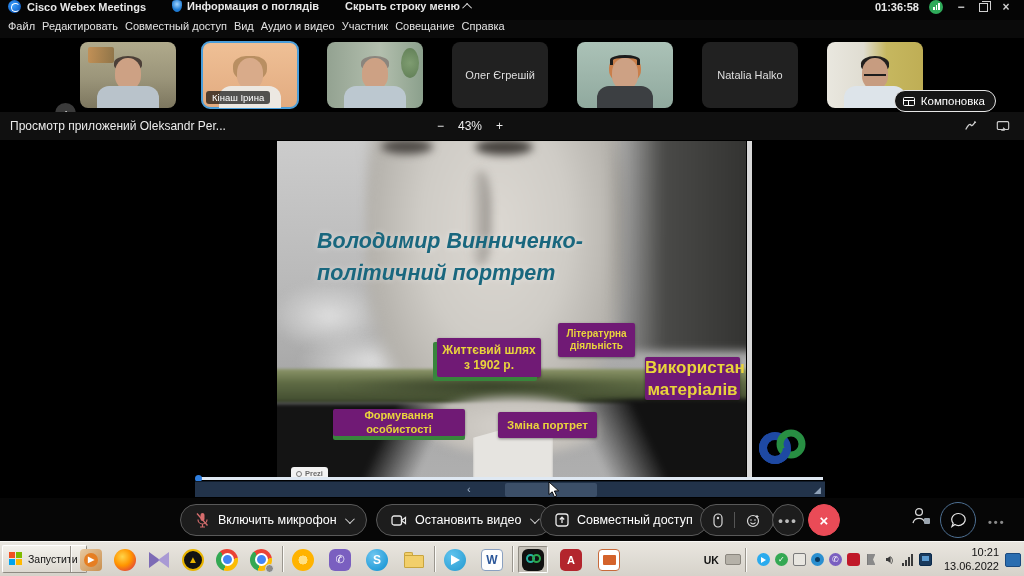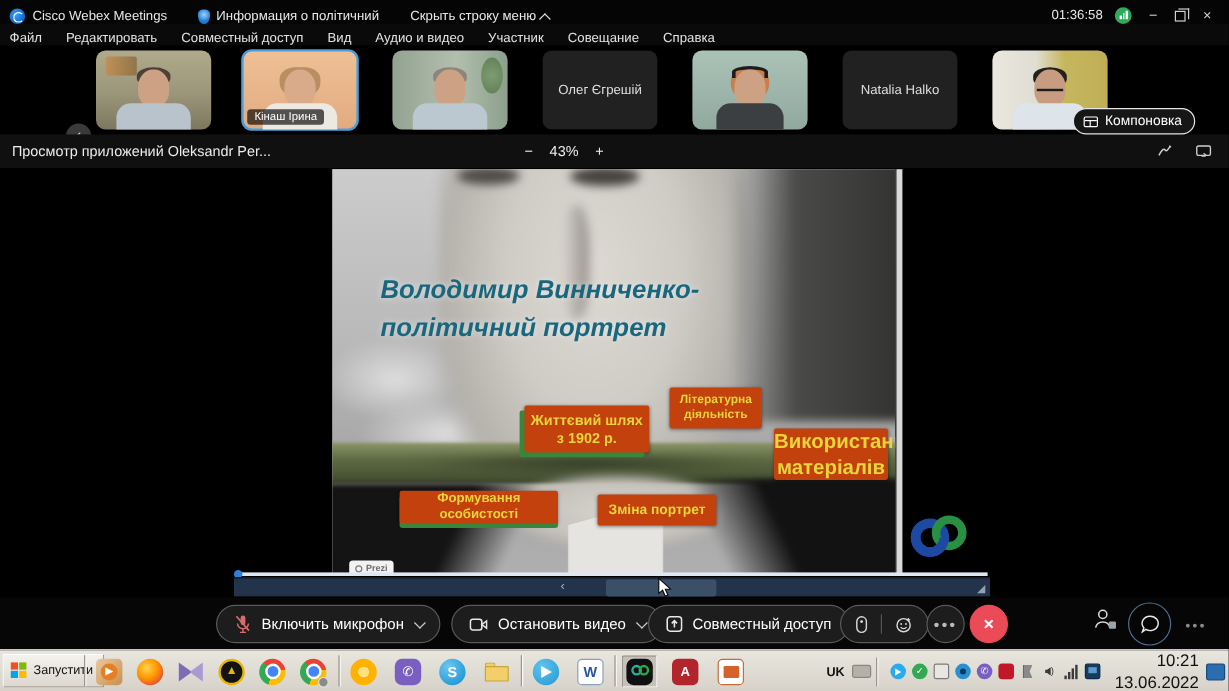--- a/index.html
+++ b/index.html
@@ -2,21 +2,21 @@
 <html><head>
 <meta charset="utf-8">
 <style>
   * { margin:0; padding:0; box-sizing:border-box; }
   html,body { width:1024px; height:576px; background:#000; overflow:hidden;
               font-family:"Liberation Sans", sans-serif; }
   .screen { position:relative; width:1024px; height:576px; background:#000; }
 
   
   .titlebar { position:absolute; left:0; top:0; width:1024px; height:20px; background:#050505;
-              display:flex; align-items:flex-end; color:#e8e8e8; font-size:11px; }
+              display:flex; align-items:flex-start; color:#e8e8e8; font-size:11px;font-weight:bold; }
   .tb-left { display:flex; align-items:center; gap:6px; padding-left:8px; }
   .webex-logo { width:13px; height:13px; border-radius:50%;
                 background:radial-gradient(circle at 40% 40%, #3aa0ff 0%, #1464c8 70%);
                 position:relative; }
   .webex-logo:after { content:""; position:absolute; left:3px; top:3px; width:7px; height:7px;
                       border:1.5px solid #fff; border-radius:50%; border-right-color:transparent; }
   .tb-item { display:flex; align-items:center; gap:5px; margin-left:26px; }
   .info-shield { width:10px; height:12px; background:radial-gradient(circle at 50% 35%, #9fd4ff 0%, #1e7bd4 60%);
                  border-radius:5px 5px 6px 6px / 4px 4px 8px 8px; }
   .chev-up { width:7px; height:7px; border-left:1.5px solid #ddd; border-top:1.5px solid #ddd;
@@ -26,21 +26,21 @@
   .conn-dot i { position:absolute; bottom:4px; background:#fff; width:1.5px; }
   .conn-dot i:nth-child(1){ left:4px; height:3px; } .conn-dot i:nth-child(2){ left:6.5px; height:5px; }
   .conn-dot i:nth-child(3){ left:9px; height:7px; }
   .winbtn { color:#cfcfcf; font-size:12px; width:16px; text-align:center; cursor:default; }
   .maxbtn { width:9px; height:9px; border:1.2px solid #cfcfcf; position:relative; }
   .maxbtn:before { content:""; position:absolute; left:2px; top:-3px; width:8px; height:8px;
                    border:1.2px solid #cfcfcf; border-left:none; border-bottom:none; }
 
   
   .menubar { position:absolute; left:0; top:20px; width:1024px; height:18px; background:#0a0a0a;
-             display:flex; align-items:flex-end; gap:20px; padding-left:8px;
+             display:flex; align-items:flex-start; gap:7px; padding-left:8px;
              color:#e2e2e2; font-size:11px; }
 
   
   .filmstrip { position:absolute; left:0; top:38px; width:1024px; height:74px; background:#000; }
   .strip-prev { position:absolute; left:55px; top:65px; width:21px; height:21px; border-radius:50%;
                 background:#3a3a3a; color:#ddd; font-size:13px; text-align:center; line-height:19px; }
   .tile { position:absolute; top:4px; width:96px; height:66px; border-radius:8px; overflow:hidden;
           background:#222; }
   .tile.active { outline:2.5px solid #4a9eda; outline-offset:-1px; }
   .tile .name-center { width:100%; height:100%; display:flex; align-items:center; justify-content:center;
@@ -119,21 +119,21 @@
           background:radial-gradient(ellipse,#d8d4ce 0%,#c4c0ba 60%,rgba(196,192,186,0) 80%); }
   .suit-l { left:-30px; top:262px; width:230px; height:90px;
             background:linear-gradient(115deg,#141414 55%,rgba(20,20,20,0) 75%); filter:blur(2px); }
   .suit-r { left:280px; top:258px; width:220px; height:95px;
             background:linear-gradient(245deg,#121212 55%,rgba(18,18,18,0) 78%); filter:blur(2px); }
   .shirt { left:196px; top:286px; width:80px; height:60px; background:#e6e4e0;
            clip-path:polygon(0 18%, 48% 0, 100% 16%, 100% 100%, 0 100%); filter:blur(1px); }
   .slide-title { position:absolute; left:40px; top:84px; font-size:21.5px; font-weight:bold;
                  font-style:italic; color:#19677e; line-height:1.5;
                  text-shadow:0 0 6px rgba(255,255,255,.5); }
-  .topic { position:absolute; background:#c2410c; color:#e9d43c; font-weight:bold; text-align:center;
+  .topic { position:absolute; background:#701a75; color:#e9d43c; font-weight:bold; text-align:center;
            border-radius:2px; display:flex; flex-direction:column; justify-content:center;
            line-height:1.25; box-shadow:0 1px 3px rgba(0,0,0,.4); }
   .b1 { left:16px;  top:216px; width:107px; height:26px; font-size:10.5px; }
   .b2 { left:160px; top:197px; width:104px; height:39px; font-size:12px;
         box-shadow:-4px 4px 0 #38853c, 0 1px 3px rgba(0,0,0,.4); }
   .b3 { left:281px; top:182px; width:77px; height:34px; font-size:10px; }
   .b4 { left:368px; top:216px; width:95px; height:43px; font-size:17px; }
   .b5 { left:56px;  top:268px; width:132px; height:27px; font-size:11px;
         box-shadow:0 4px 0 #38853c, 0 1px 3px rgba(0,0,0,.4); }
   .b6 { left:221px; top:271px; width:99px; height:26px; font-size:11.5px; }
@@ -238,40 +238,40 @@
   .ti-vb { background:#7a5fc0; }
   .ti-red { border-radius:3px; background:#c01828; }
   .ti-flag { background:transparent; } .ti-flag i{ width:8px;height:6px;background:#8a8a8a;clip-path:polygon(0 0,100% 0,70% 50%,100% 100%,0 100%); border-left:1.5px solid #555; height:11px; }
   .ti-spk { background:transparent; color:#3a3a3a; }
   .ti-spk i { width:5px; height:7px; background:#3a3a3a; clip-path:polygon(0 30%,40% 30%,100% 0,100% 100%,40% 70%,0 70%); }
   .ti-sig { background:transparent; display:flex; align-items:flex-end; gap:1px; }
   .ti-sig i { width:2px; background:#3a3a3a; }
   .ti-sig i:nth-child(1){height:3px;} .ti-sig i:nth-child(2){height:6px;} .ti-sig i:nth-child(3){height:9px;} .ti-sig i:nth-child(4){height:12px;}
   .ti-mon { border-radius:2px; background:#1a3a5c; border:1px solid #0a2a4c; }
   .ti-mon:after { content:""; position:absolute; left:2px; top:2px; width:7px; height:5px; background:#5a9ad0; }
-  .clock { text-align:right; font-size:14px; color:#111; line-height:1.25; margin:0 6px; }
+  .clock { text-align:right; font-size:11px; color:#111; line-height:1.25; margin:0 6px; }
   .showdesk { width:16px; height:14px; background:#2a6db0; border:1px solid #1a4a80; border-radius:2px; margin-right:3px; }
   .webexmini { width:14px; height:11px; position:relative; }
   .webexmini i { position:absolute; top:0; width:9px; height:9px; border-radius:50%; border:2.5px solid #25b0a0; }
   .webexmini i:last-child { left:6px; border-color:#2aa84f; }
   svg { display:block; }
 </style>
 </head>
 <body>
 
 <div class="screen">
 
   <div class="titlebar">
     <div class="tb-left">
       <span class="webex-logo"></span>
       <span>Cisco Webex Meetings</span>
     </div>
     <div class="tb-item">
       <span class="info-shield"></span>
-      <span>Информация о політичний</span>
+      <span>Информация о поглядів</span>
     </div>
     <div class="tb-item">
       <span>Скрыть строку меню</span>
       <span class="chev-up"></span>
     </div>
     <div class="tb-right">
       <span>01:36:58</span>
       <span class="conn-dot">
           <i></i>
           <i></i>

